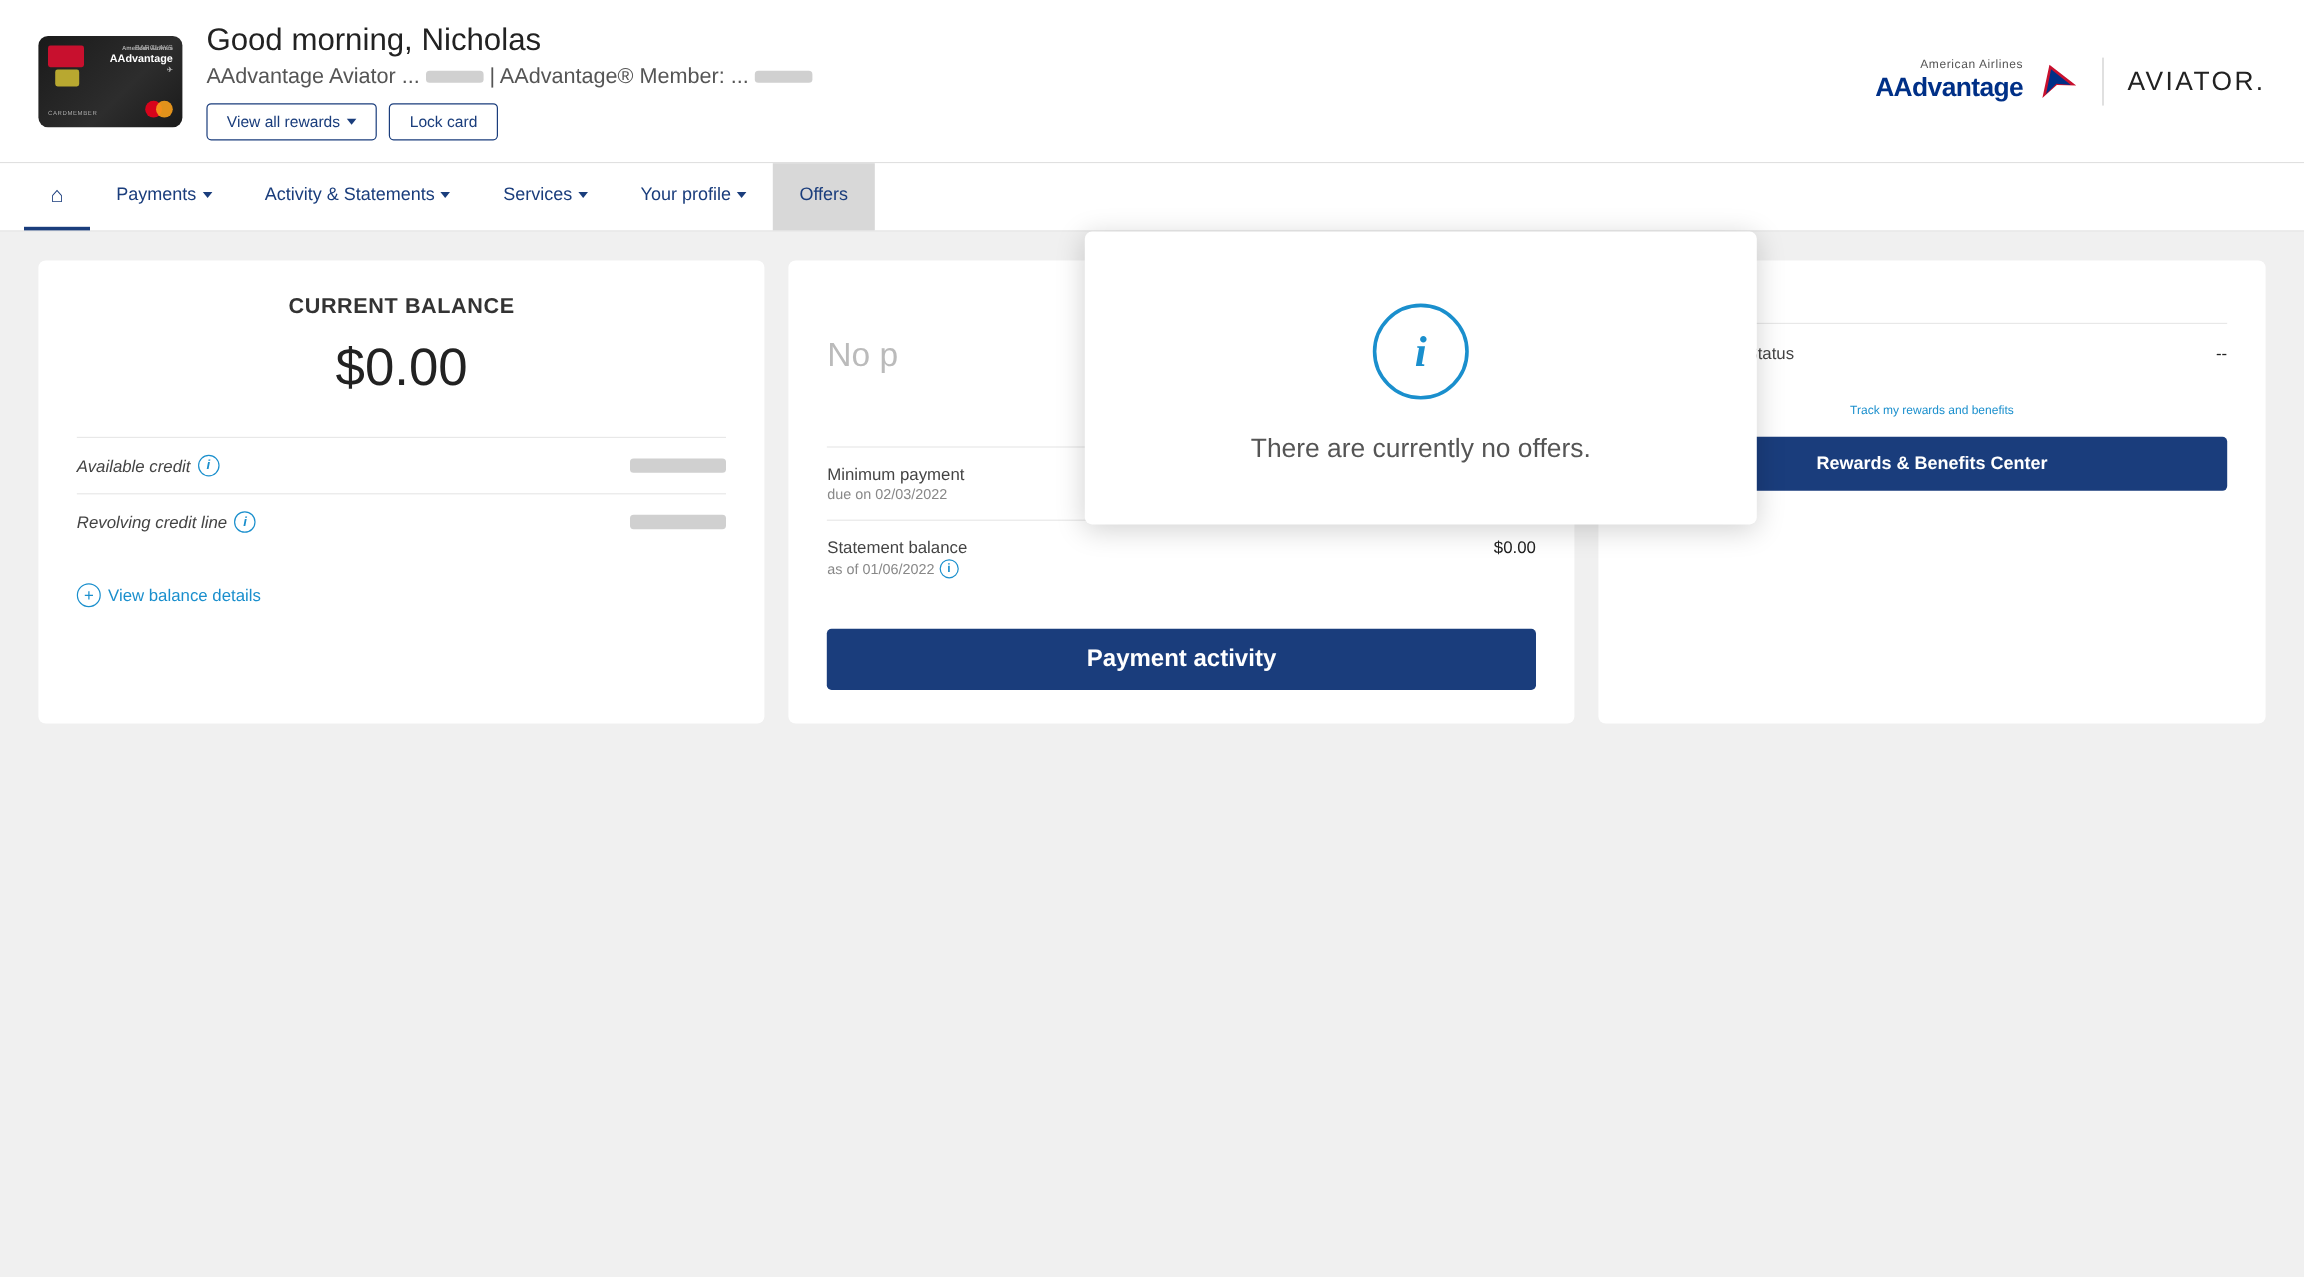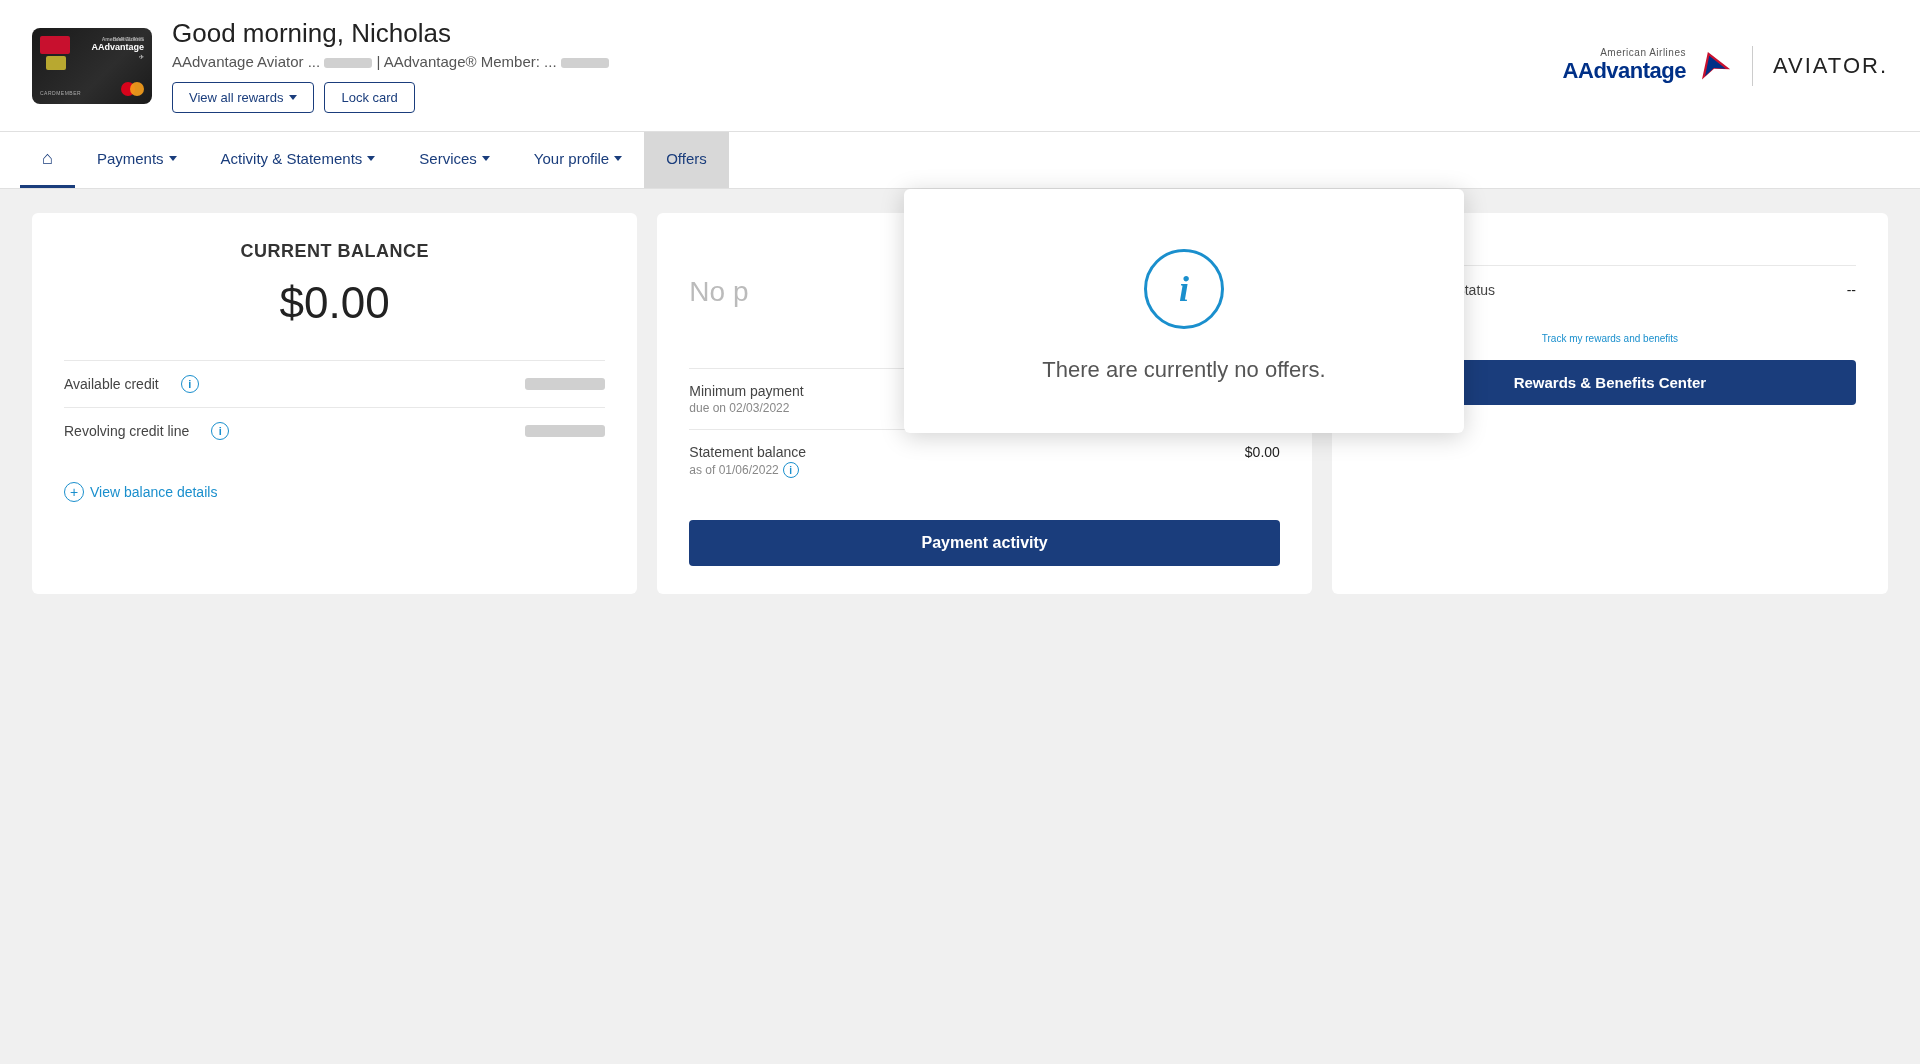--- a/index.html
+++ b/index.html
@@ -73,21 +73,21 @@
       letter-spacing: 0.5px;
       text-transform: uppercase;
     }
     .header-info h1 {
       font-size: 26px;
       font-weight: 400;
       color: #222;
       margin-bottom: 4px;
     }
     .header-info .subtitle {
-      font-size: 15px;
+      font-size: 18px;
       color: #555;
       margin-bottom: 12px;
     }
     .header-info .subtitle span.masked {
       display: inline-block;
       width: 48px;
       height: 10px;
       background: #d0d0d0;
       border-radius: 3px;
       vertical-align: middle;
@@ -235,21 +235,22 @@
       justify-content: space-between;
       align-items: center;
       padding: 14px 0;
       border-top: 1px solid #e8e8e8;
       font-size: 14px;
       color: #444;
     }
     .balance-row .label-with-icon {
       display: flex;
       align-items: center;
-      gap: 22px;
+      gap: 6px;
+      font-style: italic;
     }
     .info-circle {
       width: 18px; height: 18px;
       border: 1.5px solid #1a8fcd;
       border-radius: 50%;
       display: inline-flex;
       align-items: center;
       justify-content: center;
       color: #1a8fcd;
       font-size: 11px;
@@ -328,21 +329,21 @@
       font-size: 14px;
       color: #222;
       font-weight: 500;
     }
     .btn-payment-activity {
       background: #1a3d7c;
       color: #fff;
       border: none;
       border-radius: 4px;
       padding: 14px 28px;
-      font-size: 16px;
+      font-size: 20px;
       cursor: pointer;
       width: 100%;
       margin-top: 28px;
       font-weight: 600;
     }
 
     
     .rewards-card { flex: 1; }
     .rewards-date {
       font-size: 14px;

